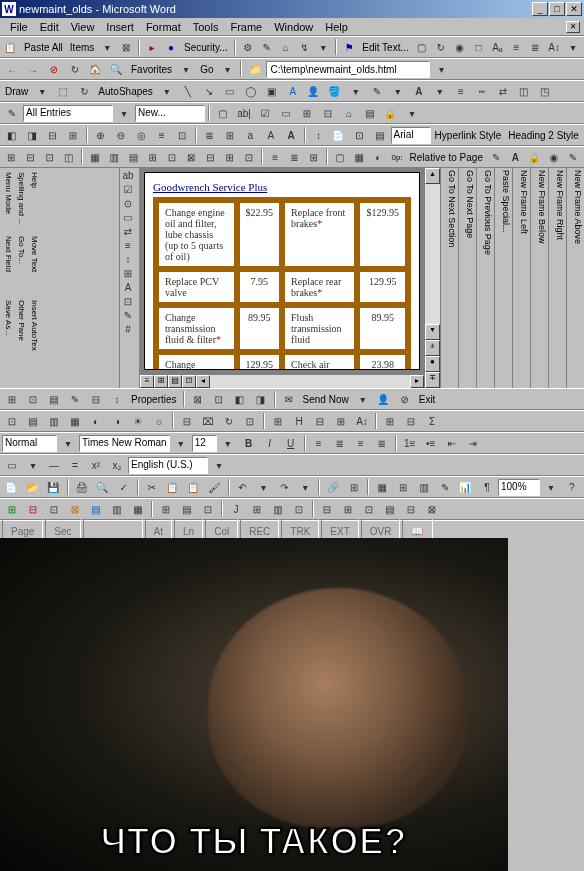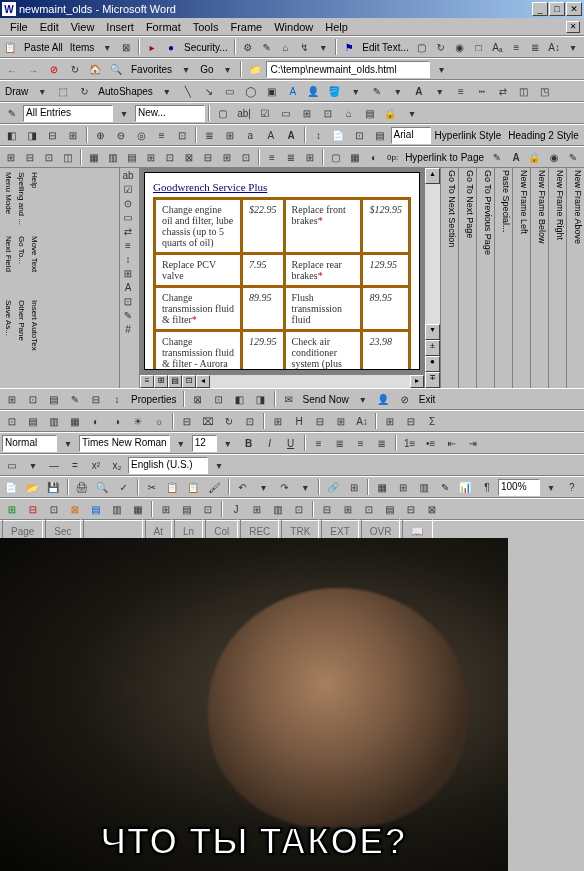--- a/index.html
+++ b/index.html
@@ -16,22 +16,22 @@
 .btn { width: 20px; height: 18px; background: #c0c0c0; border: 1px solid transparent; display: inline-flex; align-items: center; justify-content: center; font-size: 10px; cursor: pointer; color: #333; }
 .sep { width: 2px; height: 16px; border-left: 1px solid #808080; border-right: 1px solid #fff; margin: 0 2px; }
 .combo { height: 17px; background: #fff; border: 1px solid; border-color: #808080 #fff #fff #808080; font-size: 10px; padding: 1px 2px; display: inline-block; min-width: 60px; }
 .textfield { background: #fff; border: 1px solid; border-color: #808080 #fff #fff #808080; height: 17px; padding: 1px 3px; font-size: 10px; }
 .tlabel { font-size: 10px; padding: 0 3px; white-space: nowrap; }
 .doc-area { background: #808080; display: flex; height: 220px; position: relative; }
 .ruler-left { width: 20px; background: #c0c0c0; border-right: 1px solid #808080; }
 .doc-page { background: #fff; margin: 4px; flex: 1; padding: 8px; overflow: hidden; border: 1px solid #000; }
 .doc-header { color: #000080; text-decoration: underline; font-size: 11px; margin-bottom: 4px; font-family: "Times New Roman", serif; }
 .doc-table { width: 100%; border-collapse: collapse; font-family: "Times New Roman", serif; font-size: 10px; }
-.doc-table td { border: 3px solid #a16207; padding: 4px 6px; vertical-align: top; color: #333; }
-.doc-table td.r { text-align: left; white-space: nowrap; font-style: italic; }
+.doc-table td { border: 6px solid #a16207; padding: 4px 6px; vertical-align: top; color: #333; }
+.doc-table td.r { text-align: center; white-space: nowrap; }
 .red { color: #c00; }
 .side-col { width: 18px; background: #c0c0c0; border-left: 1px solid #808080; writing-mode: vertical-rl; font-size: 9px; padding: 2px 1px; text-align: left; }
 .left-pane { width: 120px; background: #c0c0c0; border-right: 1px solid #808080; padding: 2px; }
 .left-pane .vlabel { writing-mode: vertical-rl; font-size: 8px; float: left; height: 60px; margin: 2px; }
 .statusbar { background: #c0c0c0; height: 18px; display: flex; align-items: center; border-top: 1px solid #fff; padding: 0 2px; gap: 2px; }
 .statusbar .cell { border: 1px solid; border-color: #808080 #fff #fff #808080; padding: 6px 8px; font-size: 10px; height: 21px; color: #666; }
 .meme { position: relative; width: 508px; height: 333px; background: radial-gradient(ellipse at 65% 45%, #6b5847 0%, #3a3228 25%, #1a1812 55%, #050504 100%); overflow: hidden; }
 .meme-text { position: absolute; bottom: 8px; width: 100%; text-align: center; color: #fff; font-family: Impact, "Arial Black", sans-serif; font-size: 36px; font-weight: bold; letter-spacing: 1px; -webkit-text-stroke: 2px #000; text-shadow: 0 0 4px #000; }
 .face { position: absolute; right: 40px; top: 50px; width: 260px; height: 240px; background: radial-gradient(ellipse at 45% 40%, #a67f5e 0%, #7a5a42 35%, #3d2d20 70%, transparent 90%); border-radius: 50% 50% 45% 45%; filter: blur(1px); }
 .scrollbar-v { width: 16px; background: #c0c0c0; border-left: 1px solid #808080; display: flex; flex-direction: column; }
@@ -205,21 +205,21 @@
   <span class="btn">⊡</span>
   <span class="sep"></span>
   <span class="btn">≡</span>
     <span class="btn">≣</span>
   <span class="btn">⊞</span>
   <span class="sep"></span>
   <span class="btn">▢</span>
     <span class="btn">▦</span>
   <span class="btn">◐</span>
   <span class="tlabel" style="font-size:8px">0p:</span>
-  <span class="tlabel">Hyperlink to Page</span>
+  <span class="tlabel">Relative to Page</span>
   <span class="btn">✎</span>
   <span class="btn">
       <b>A</b>
     </span>
   <span class="btn">🔒</span>
   <span class="btn">◉</span>
   <span class="btn">✎</span>
 </div>
 
 <div class="doc-area">

